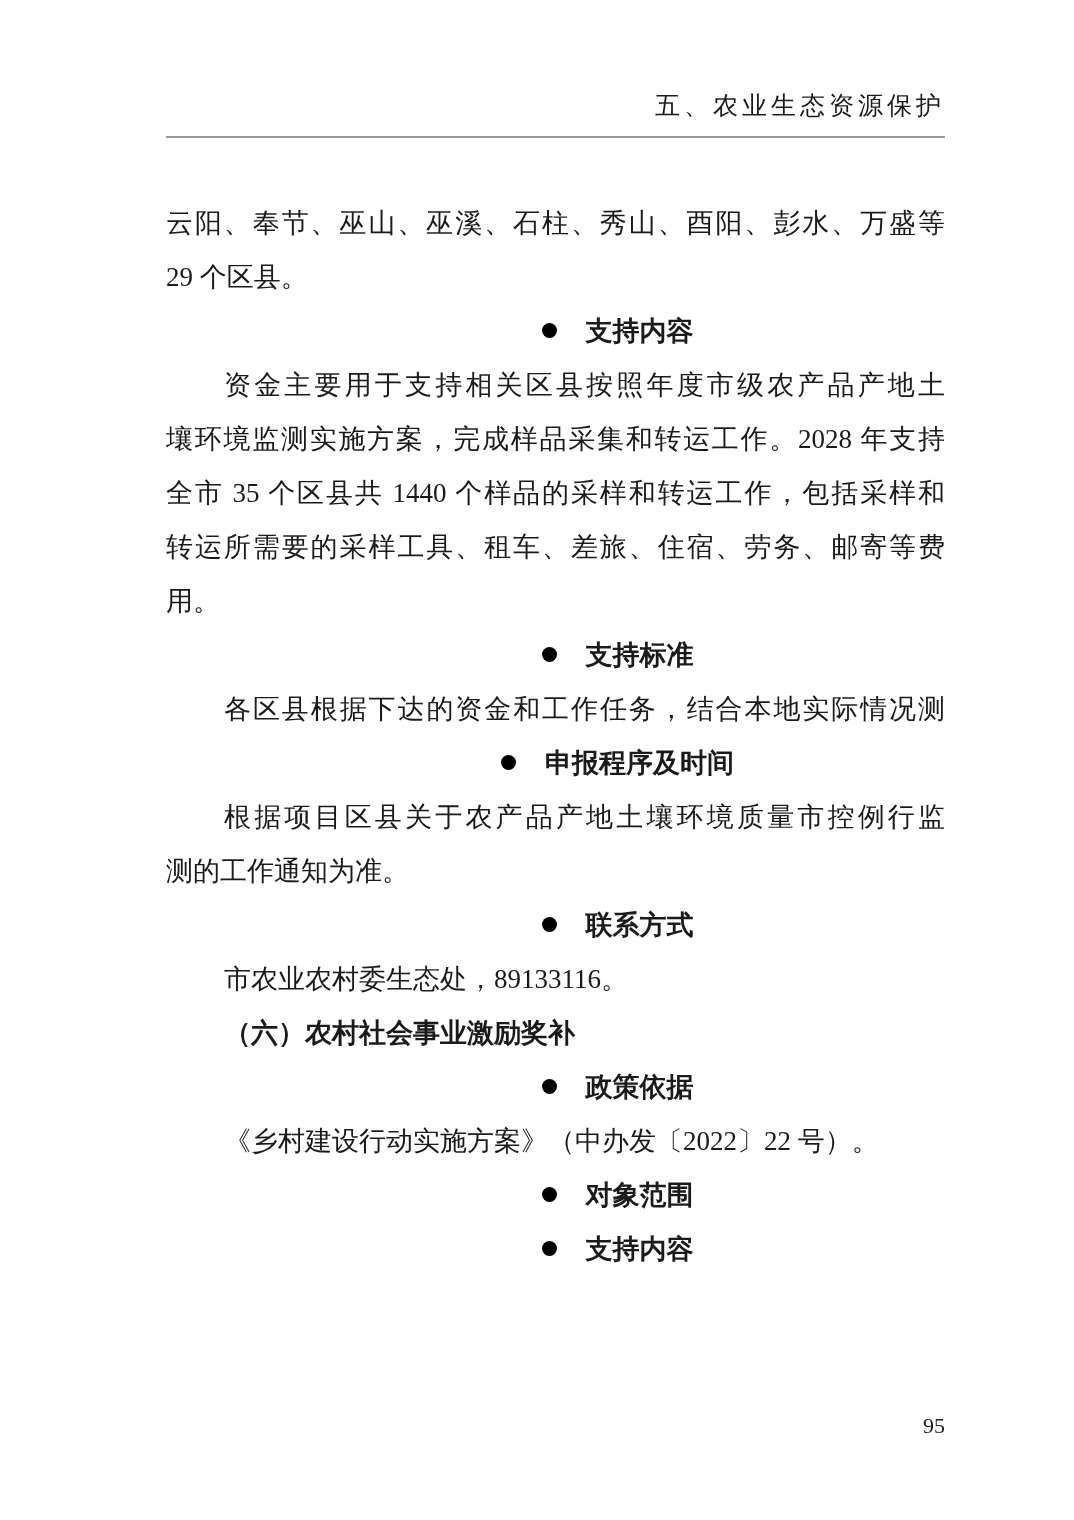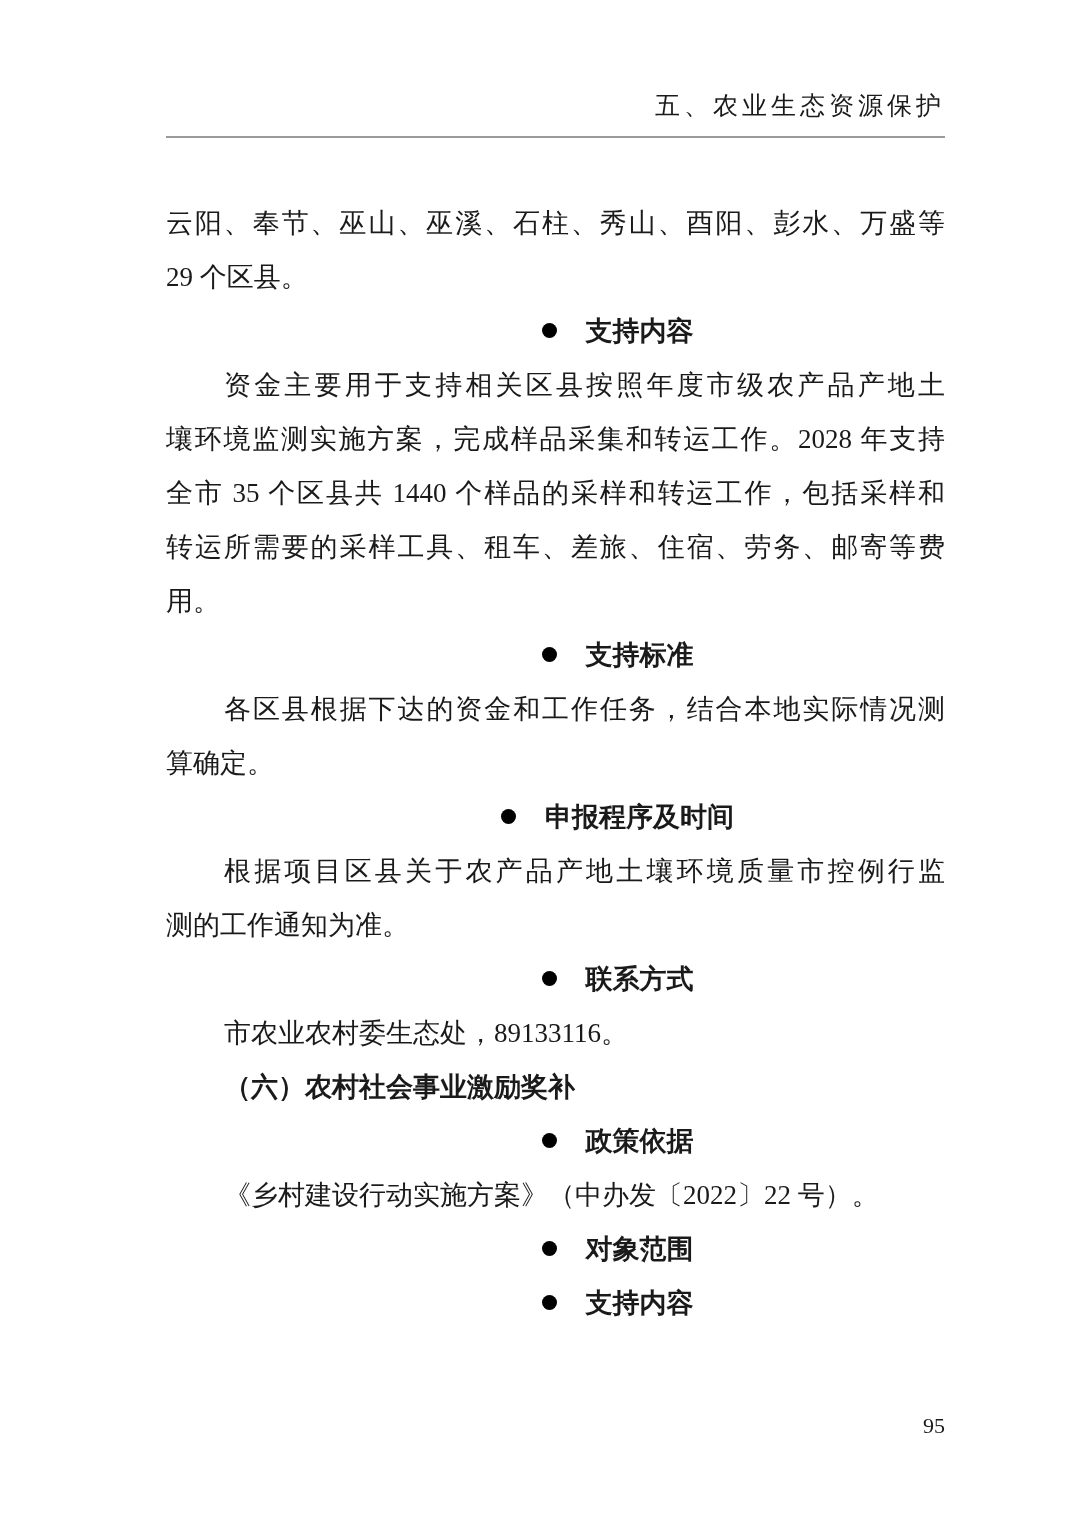--- a/index.html
+++ b/index.html
@@ -97,21 +97,20 @@
       <div class="line justify">云阳、奉节、巫山、巫溪、石柱、秀山、酉阳、彭水、万盛等</div>
       <div class="line wrapok">29 个区县。</div>
       <div class="line bullet-line"><span class="bullet-dot"></span><span>支持内容</span></div>
       <div class="line justify indent">资金主要用于支持相关区县按照年度市级农产品产地土</div>
       <div class="line justify">壤环境监测实施方案，完成样品采集和转运工作。2028 年支持</div>
       <div class="line justify">全市 35 个区县共 1440 个样品的采样和转运工作，包括采样和</div>
       <div class="line justify">转运所需要的采样工具、租车、差旅、住宿、劳务、邮寄等费</div>
       <div class="line wrapok">用。</div>
       <div class="line bullet-line"><span class="bullet-dot"></span><span>支持标准</span></div>
       <div class="line justify indent">各区县根据下达的资金和工作任务，结合本地实际情况测</div>
-      <div class="line wrapok">算确定。</div>
       <div class="line bullet-line"><span class="bullet-dot"></span><span>申报程序及时间</span></div>
       <div class="line justify indent">根据项目区县关于农产品产地土壤环境质量市控例行监</div>
       <div class="line wrapok">测的工作通知为准。</div>
       <div class="line bullet-line"><span class="bullet-dot"></span><span>联系方式</span></div>
       <div class="line wrapok indent">市农业农村委生态处，89133116。</div>
       <div class="line section-heading">（六）农村社会事业激励奖补</div>
       <div class="line bullet-line"><span class="bullet-dot"></span><span>政策依据</span></div>
       <div class="line wrapok indent">《乡村建设行动实施方案》（中办发〔2022〕22 号）。</div>
       <div class="line bullet-line"><span class="bullet-dot"></span><span>对象范围</span></div>
       <div class="line bullet-line"><span class="bullet-dot"></span><span>支持内容</span></div>

